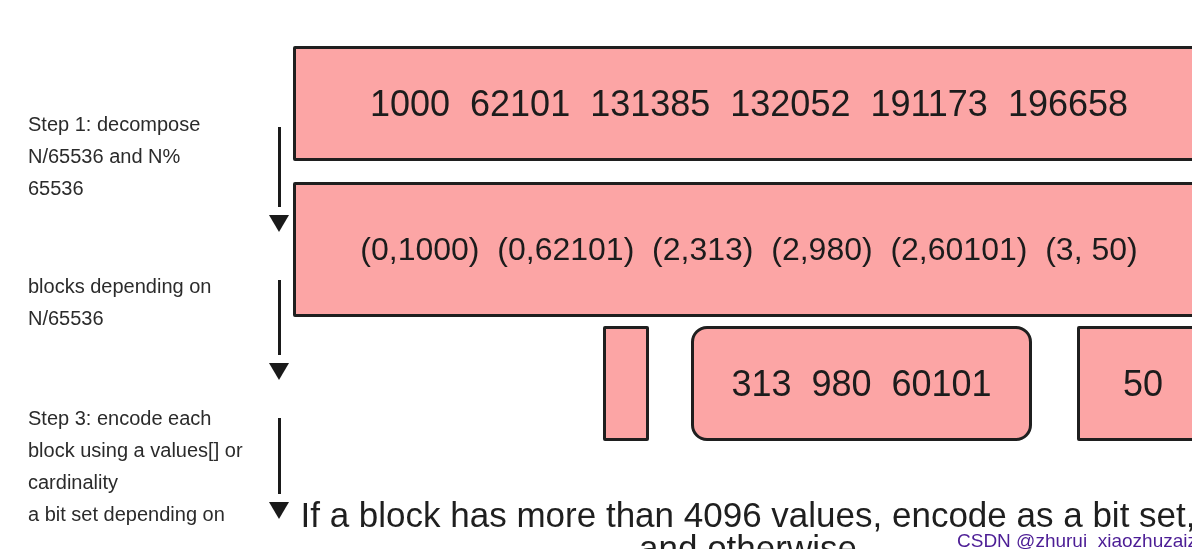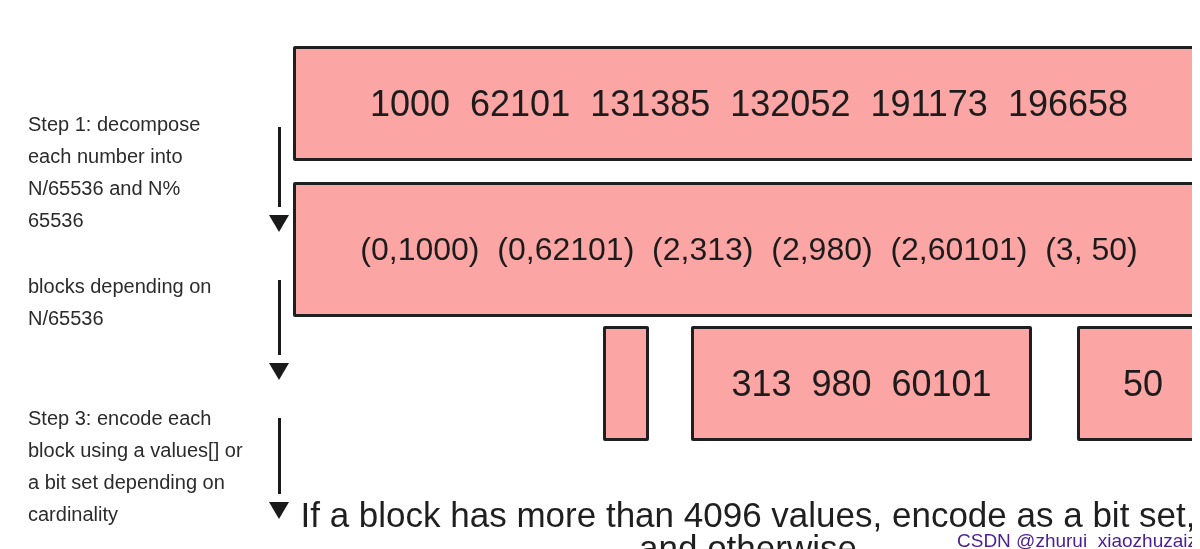--- a/index.html
+++ b/index.html
@@ -58,21 +58,21 @@
     justify-content: center;
     color: #1c1c1c;
     white-space: pre;
     text-align: center;
   }
   .row1-box { left: 277px; top: 30px;  width: 912px; height: 115px; font-size: 36px; }
   .row2-box { left: 277px; top: 166px; width: 912px; height: 135px; font-size: 32px; }
   .row3 { top: 310px; height: 115px; font-size: 36px; }
   .block-a     { left: 277px;  width: 266px; }
   .block-empty { left: 587px;  width: 46px;  }
-  .block-b     { left: 675px;  width: 341px; }
+  .block-b     { left: 675px;  width: 341px; border-radius: 16px; }
   .block-c     { left: 1061px; width: 132px; }
 
   
   .caption {
     position: absolute;
     left: 270px;
     top: 478px;
     width: 924px;
     text-align: center;
     color: #1f1f1f;
@@ -90,35 +90,34 @@
     white-space: pre;
   }
 </style>
 </head>
 <body>
 
 <div class="canvas">
 
   <div class="step-label step1">
     <div>Step 1: decompose</div>
-    <div>each number into</div>
     <div>N/65536 and N%</div>
     <div>65536</div>
   </div>
 
   <div class="step-label step2">
     <div>blocks depending on</div>
     <div>N/65536</div>
   </div>
 
   <div class="step-label step3">
     <div>Step 3: encode each</div>
     <div>block using a values[] or</div>
+    <div>cardinality</div>
     <div>a bit set depending on</div>
-    <div>cardinality</div>
   </div>
 
   <div class="v-arrow arrow1">
     <div class="shaft"></div>
     <div class="head"></div>
   </div>
   <div class="v-arrow arrow2">
     <div class="shaft"></div>
     <div class="head"></div>
   </div>

